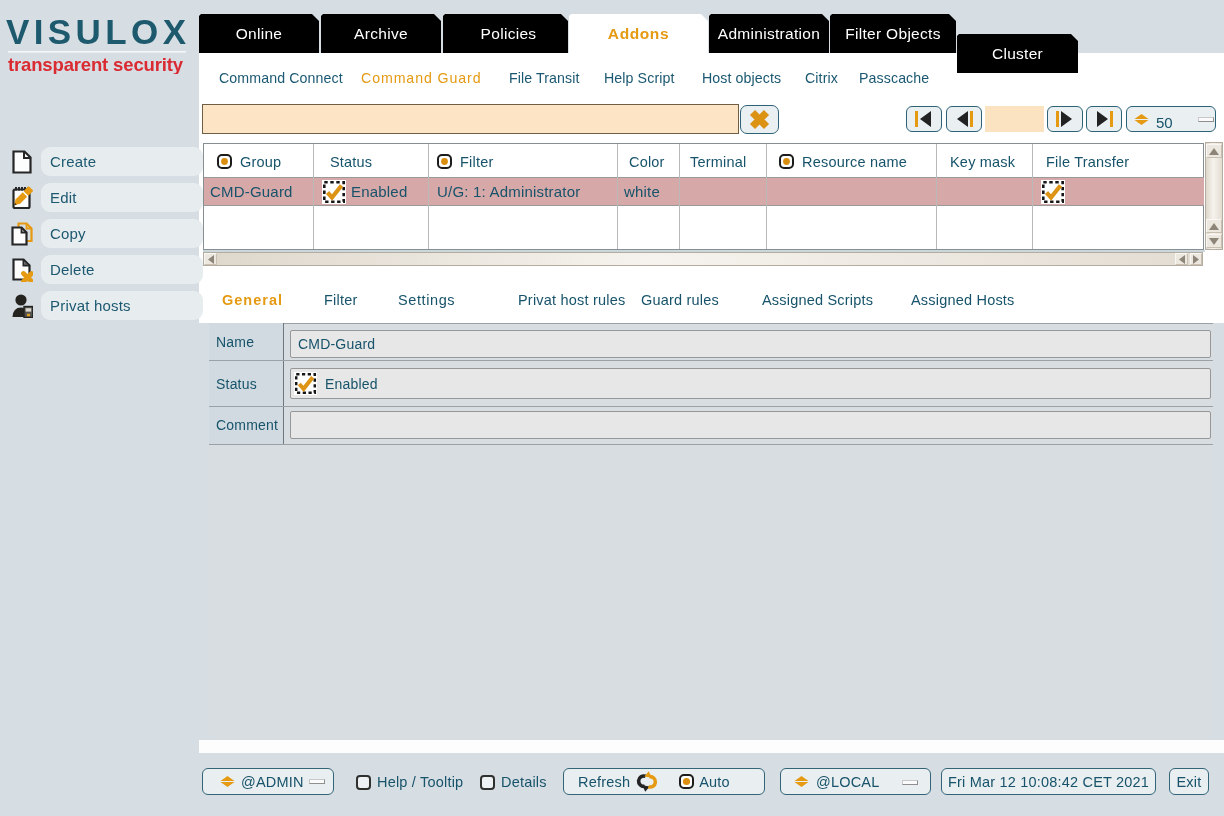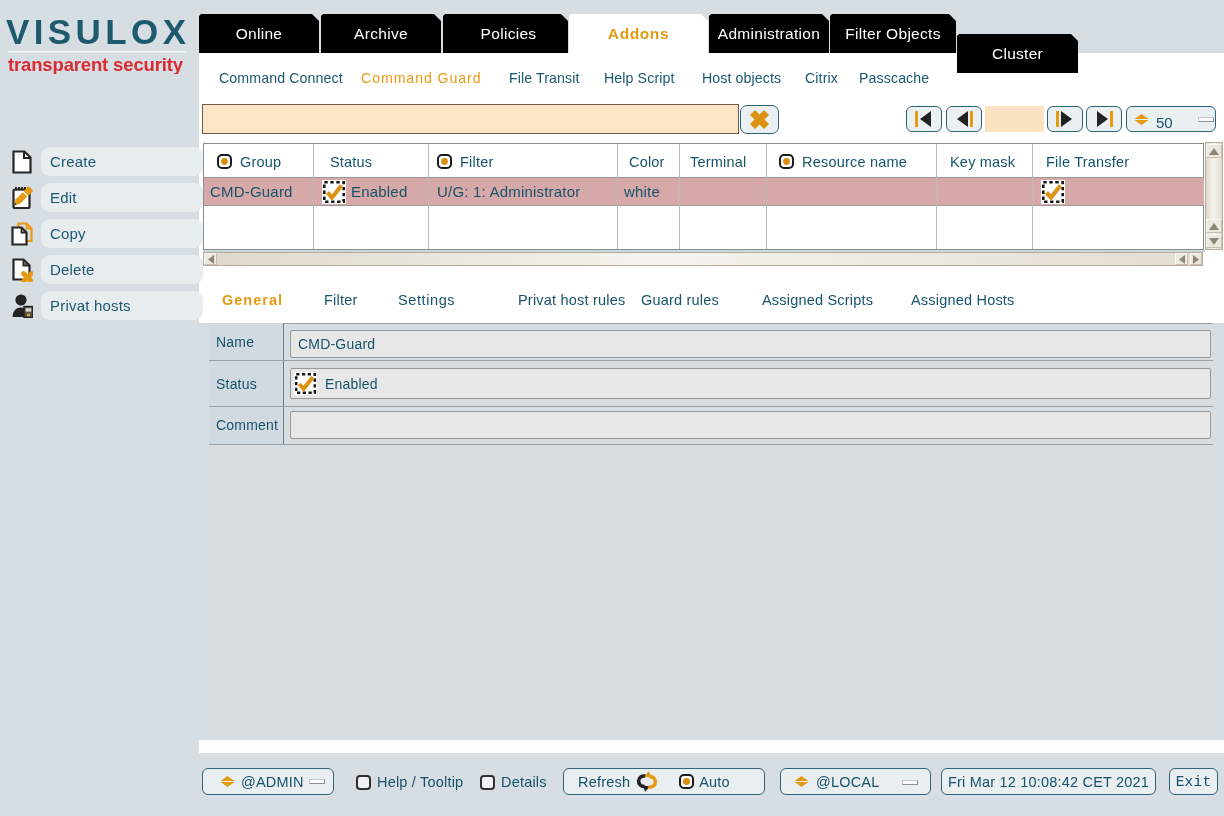--- a/index.html
+++ b/index.html
@@ -297,13 +297,13 @@
     <span style="margin-left:5px;">Auto</span>
   </div>
 <div class="abs bbox" style="left:780px;width:151px;">
     <svg style="margin-left:13px" width="15" height="11" viewBox="0 0 15 11">
       <path d="M7.5 0 L14.5 4.9 L0.5 4.9 z M7.5 11 L14.5 6.1 L0.5 6.1 z" fill="#e59a12"></path>
     </svg>
     <span style="margin-left:7px;">@LOCAL</span>
     <span class="wrect" style="position:absolute;left:121px;top:11px;"></span>
   </div>
 <div class="abs bbox" style="left:941px;width:215px;justify-content:center;">Fri Mar 12 10:08:42 CET 2021</div>
-<div class="abs bbox" style="left:1169px;width:49px;justify-content:center;font-family:Liberation Mono, monospace;">Exit</div>
+<div class="abs bbox" style="left:1169px;width:40px;justify-content:center;">Exit</div>
 
 </body></html>

